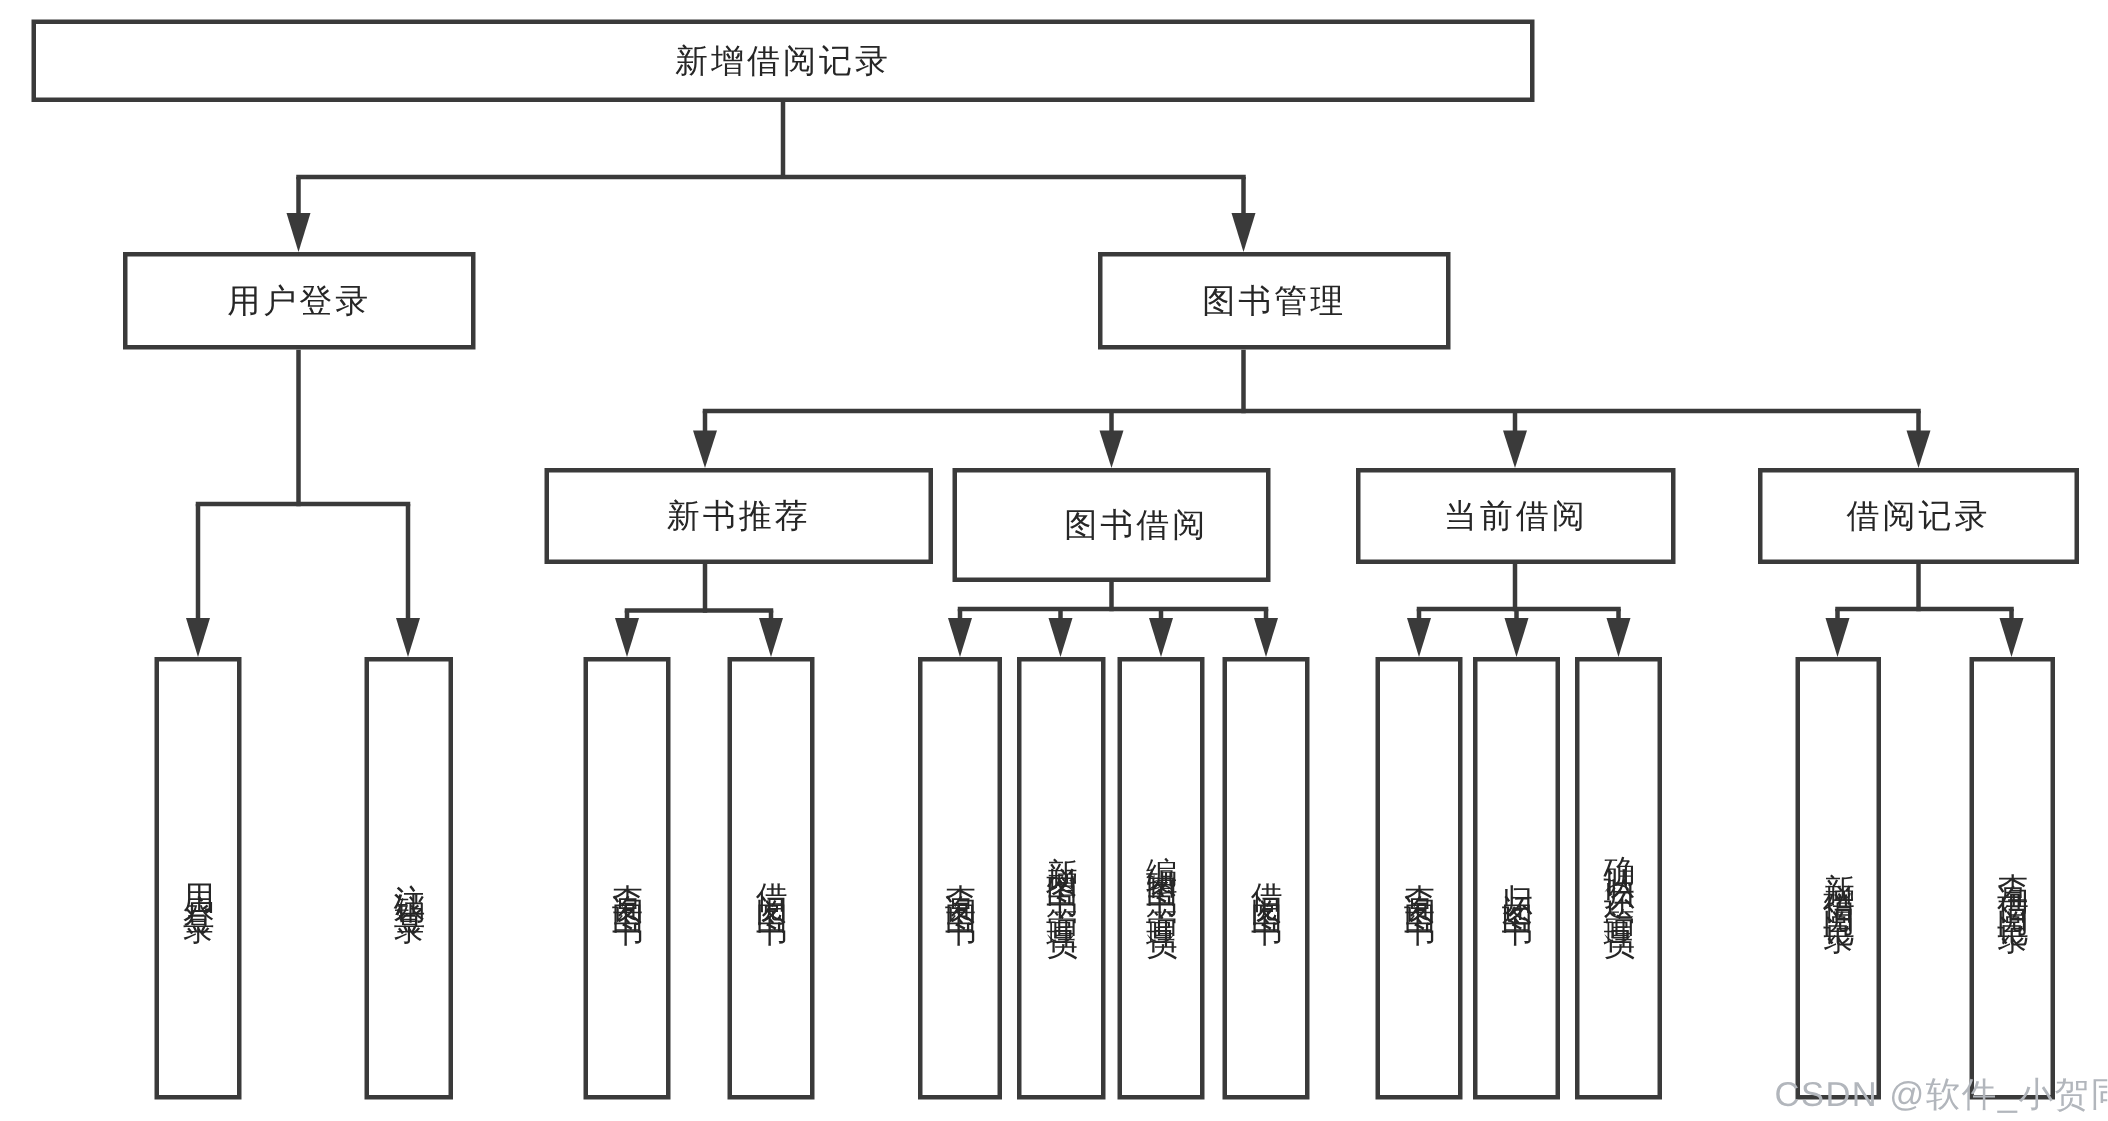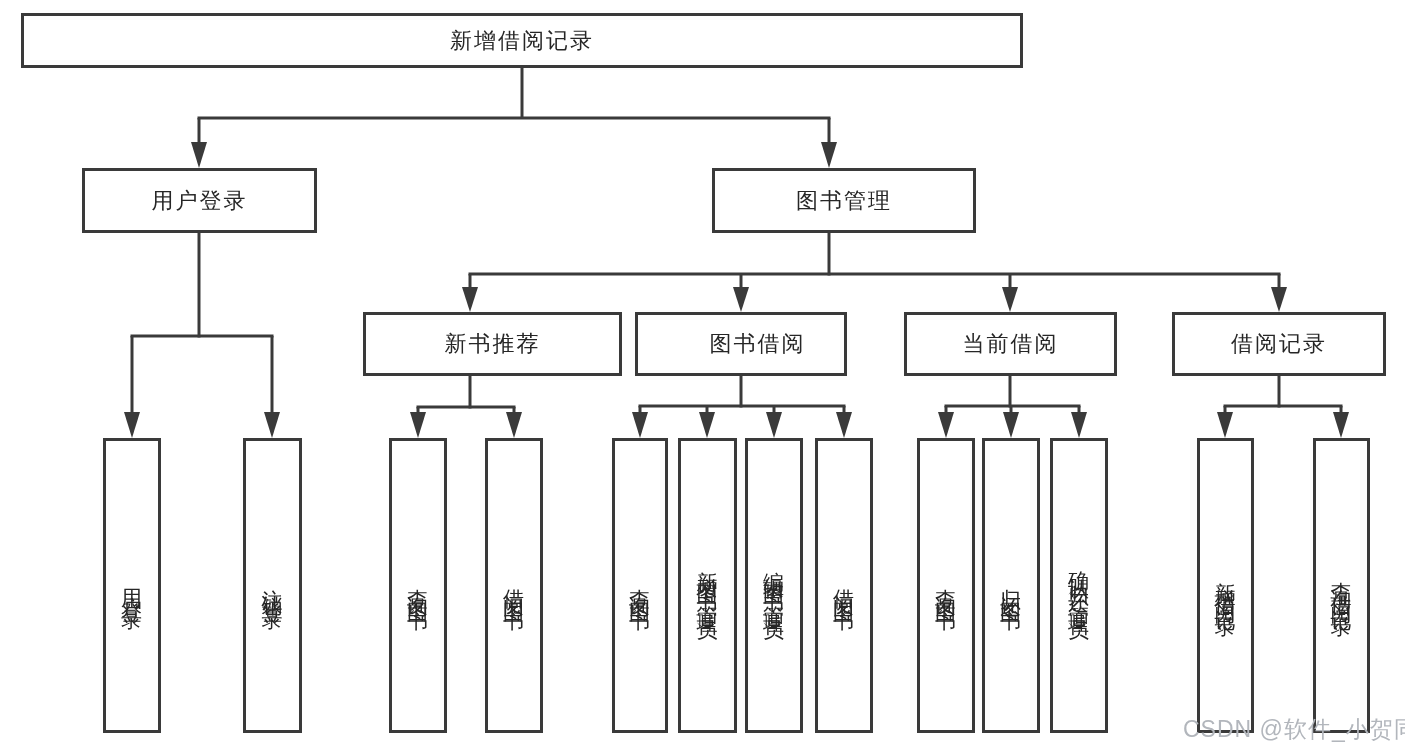--- a/index.html
+++ b/index.html
@@ -106,28 +106,28 @@
     </g>
   </svg>
 
   <div class="node" style="left:21px;top:13px;width:1002px;height:55px;">
     <span>新增借阅记录</span>
   </div>
 
   <div class="node" style="left:82px;top:168px;width:235px;height:65px;">
     <span>用户登录</span>
   </div>
-  <div class="node" style="left:712px;top:168px;width:264px;height:65px;">
+  <div class="node" style="left:732px;top:168px;width:235px;height:65px;">
     <span>图书管理</span>
   </div>
 
   <div class="node" style="left:363px;top:312px;width:259px;height:64px;">
     <span>新书推荐</span>
   </div>
-  <div class="node" style="left:635px;top:312px;width:212px;height:64px;padding-left:33px;">
+  <div class="node" style="left:635px;top:312px;width:212px;height:76px;padding-left:33px;">
     <span>图书借阅</span>
   </div>
   <div class="node" style="left:904px;top:312px;width:213px;height:64px;">
     <span>当前借阅</span>
   </div>
   <div class="node" style="left:1172px;top:312px;width:214px;height:64px;">
     <span>借阅记录</span>
   </div>
 
   <div class="vnode" style="left:103px;width:58px;">

